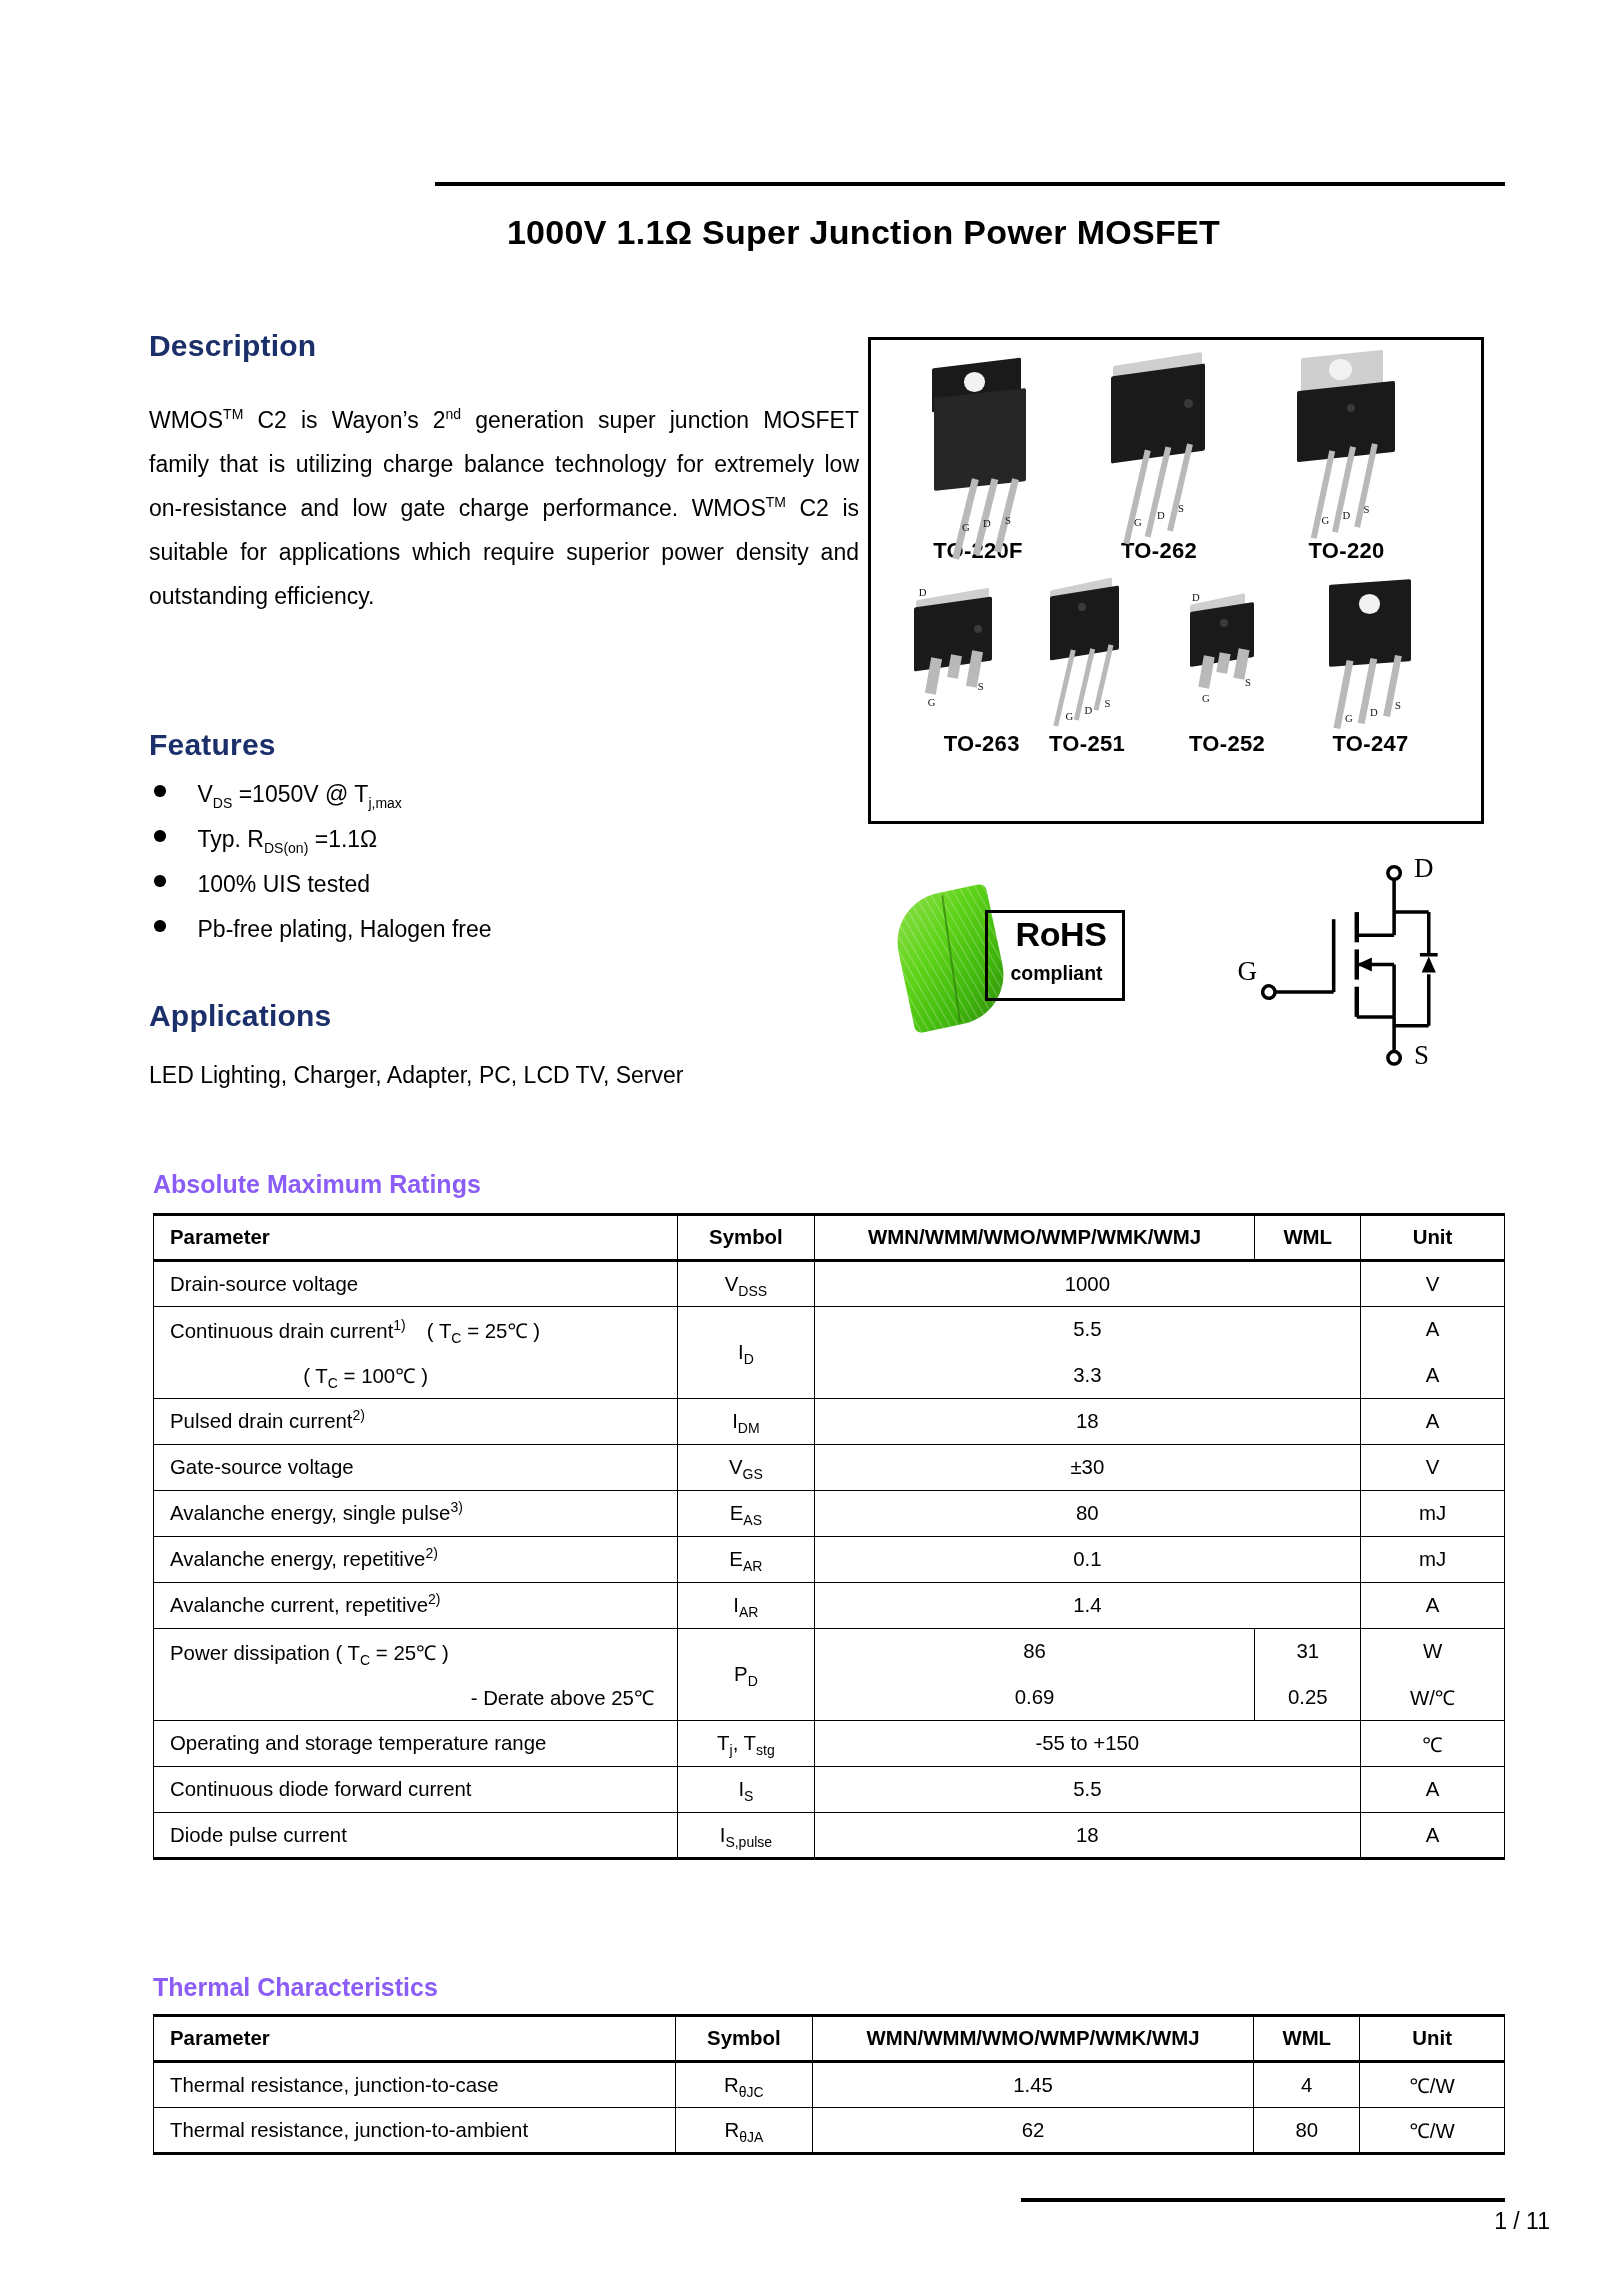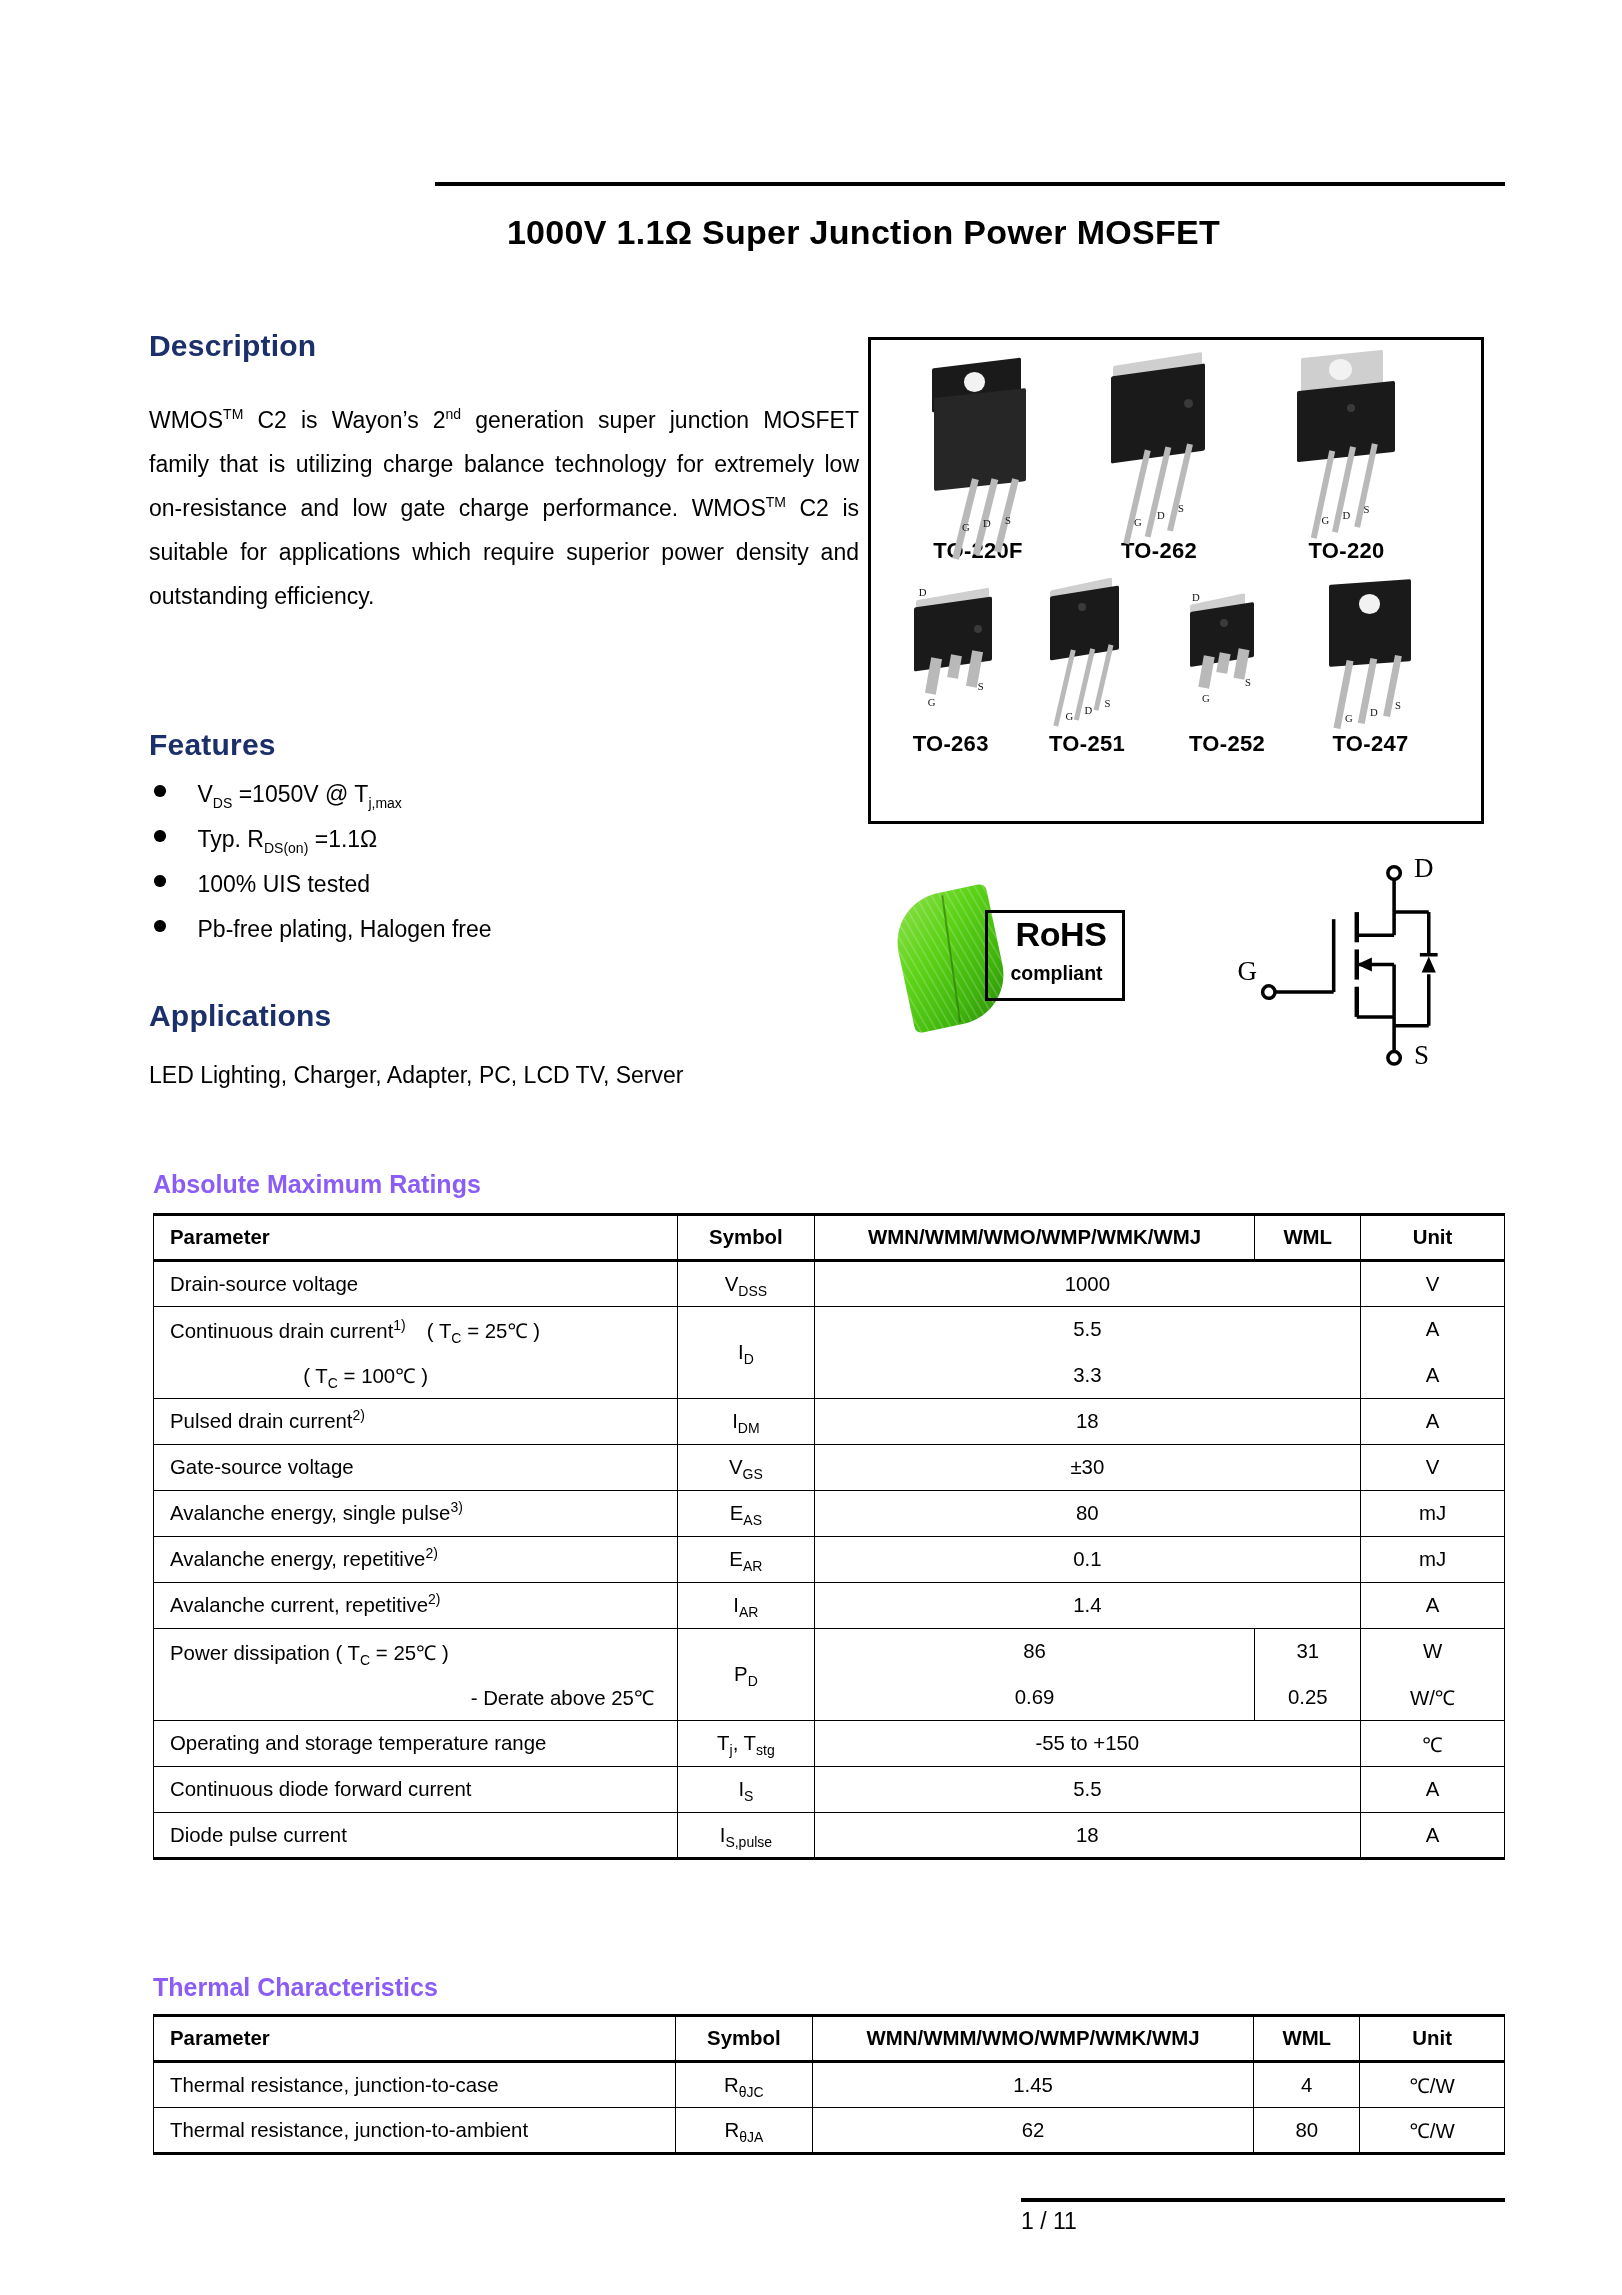--- a/index.html
+++ b/index.html
@@ -250,23 +250,23 @@
 
   
   .footer-rule {
     position: absolute;
     left: 1021px; top: 2198px;
     width: 484px; height: 3.6px;
     background: #000;
   }
   .footer-num {
     position: absolute;
-    left: 1021px; top: 2208px;
+    left: 1066px; top: 2208px;
     width: 484px;
-    text-align: left;
+    text-align: right;
     font-size: 23px;
   }
 </style>
 </head>
 <body>
 
 <div class="page">
 
   <div class="header-rule"></div>
   <div class="doc-title">1000V 1.1Ω Super Junction Power MOSFET</div>
@@ -350,21 +350,21 @@
         <div class="tab-metal" style="left:27px;top:12.4px;width:73px;height:14px;transform:skewY(-10deg);"></div>
         <div class="body-blk" style="left:25px;top:19.5px;width:78px;height:64px;transform:skewY(-8deg);"></div>
         <div class="dot" style="left:85px;top:43px;width:8px;height:8px;"></div>
         <div class="lead" style="left:39px;top:76px;width:10.7px;height:36px;transform:rotate(10deg);"></div>
         <div class="lead" style="left:60px;top:73px;width:10.7px;height:23px;transform:rotate(10deg);"></div>
         <div class="lead" style="left:80px;top:69px;width:10.7px;height:36px;transform:rotate(10deg);"></div>
         <span class="pin-lbl" style="left:30px;top:3.6px;">D</span>
         <span class="pin-lbl" style="left:39px;top:114px;">G</span>
         <span class="pin-lbl" style="left:89px;top:98px;">S</span>
       </div>
-      <div class="pkg-label" style="margin-top:-1.8px;">TO-263</div>
+      <div class="pkg-label" style="margin-top:-1.8px;text-align:right;">TO-263</div>
     </div>
 
     <div class="pkg-cell" style="position:absolute; left:145px; top:233px; width:142px;">
       <div class="pkg-art" style="width:129px; height:162px;">
         <div class="tab-metal" style="left:27px;top:10.7px;width:62px;height:12.4px;transform:skewY(-12deg);"></div>
         <div class="body-blk" style="left:27px;top:18px;width:69px;height:64px;transform:skewY(-9deg);"></div>
         <div class="dot" style="left:55px;top:30px;width:8px;height:8px;"></div>
         <div class="lead" style="left:39px;top:76px;width:5.3px;height:78px;transform:rotate(13deg);"></div>
         <div class="lead" style="left:59px;top:75px;width:5.3px;height:73px;transform:rotate(13deg);"></div>
         <div class="lead" style="left:78px;top:71px;width:5.3px;height:67px;transform:rotate(13deg);"></div>

